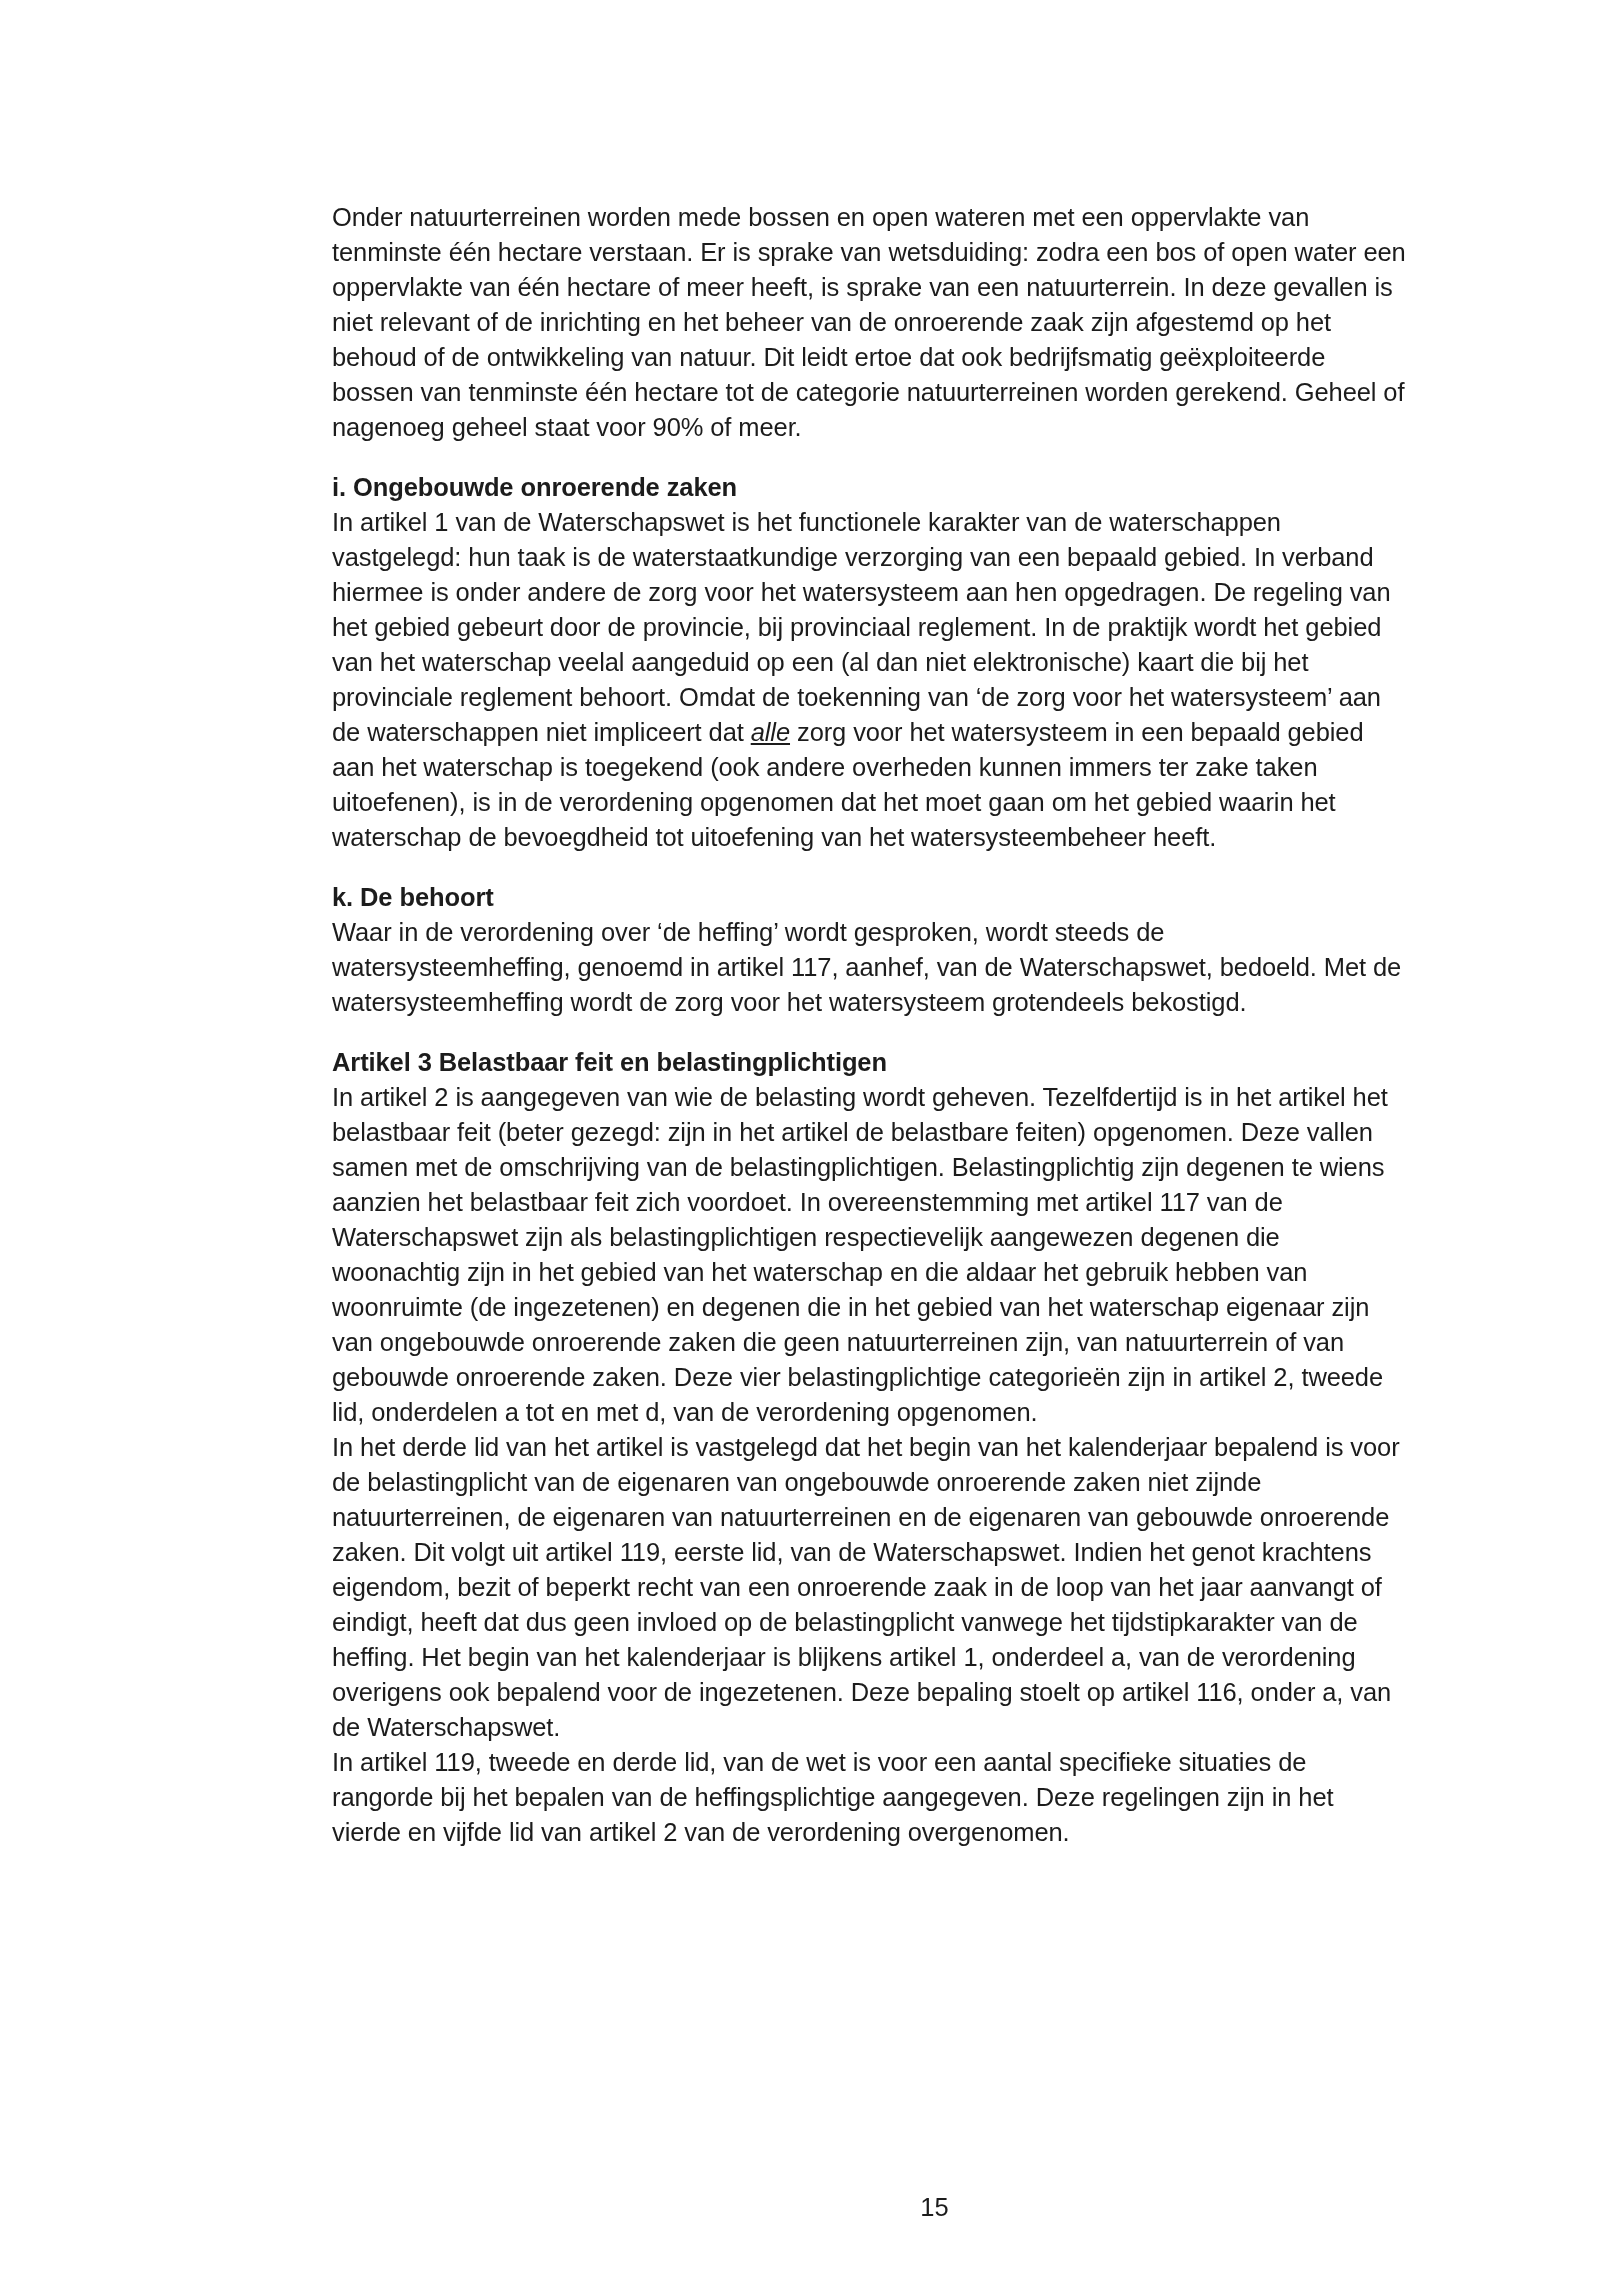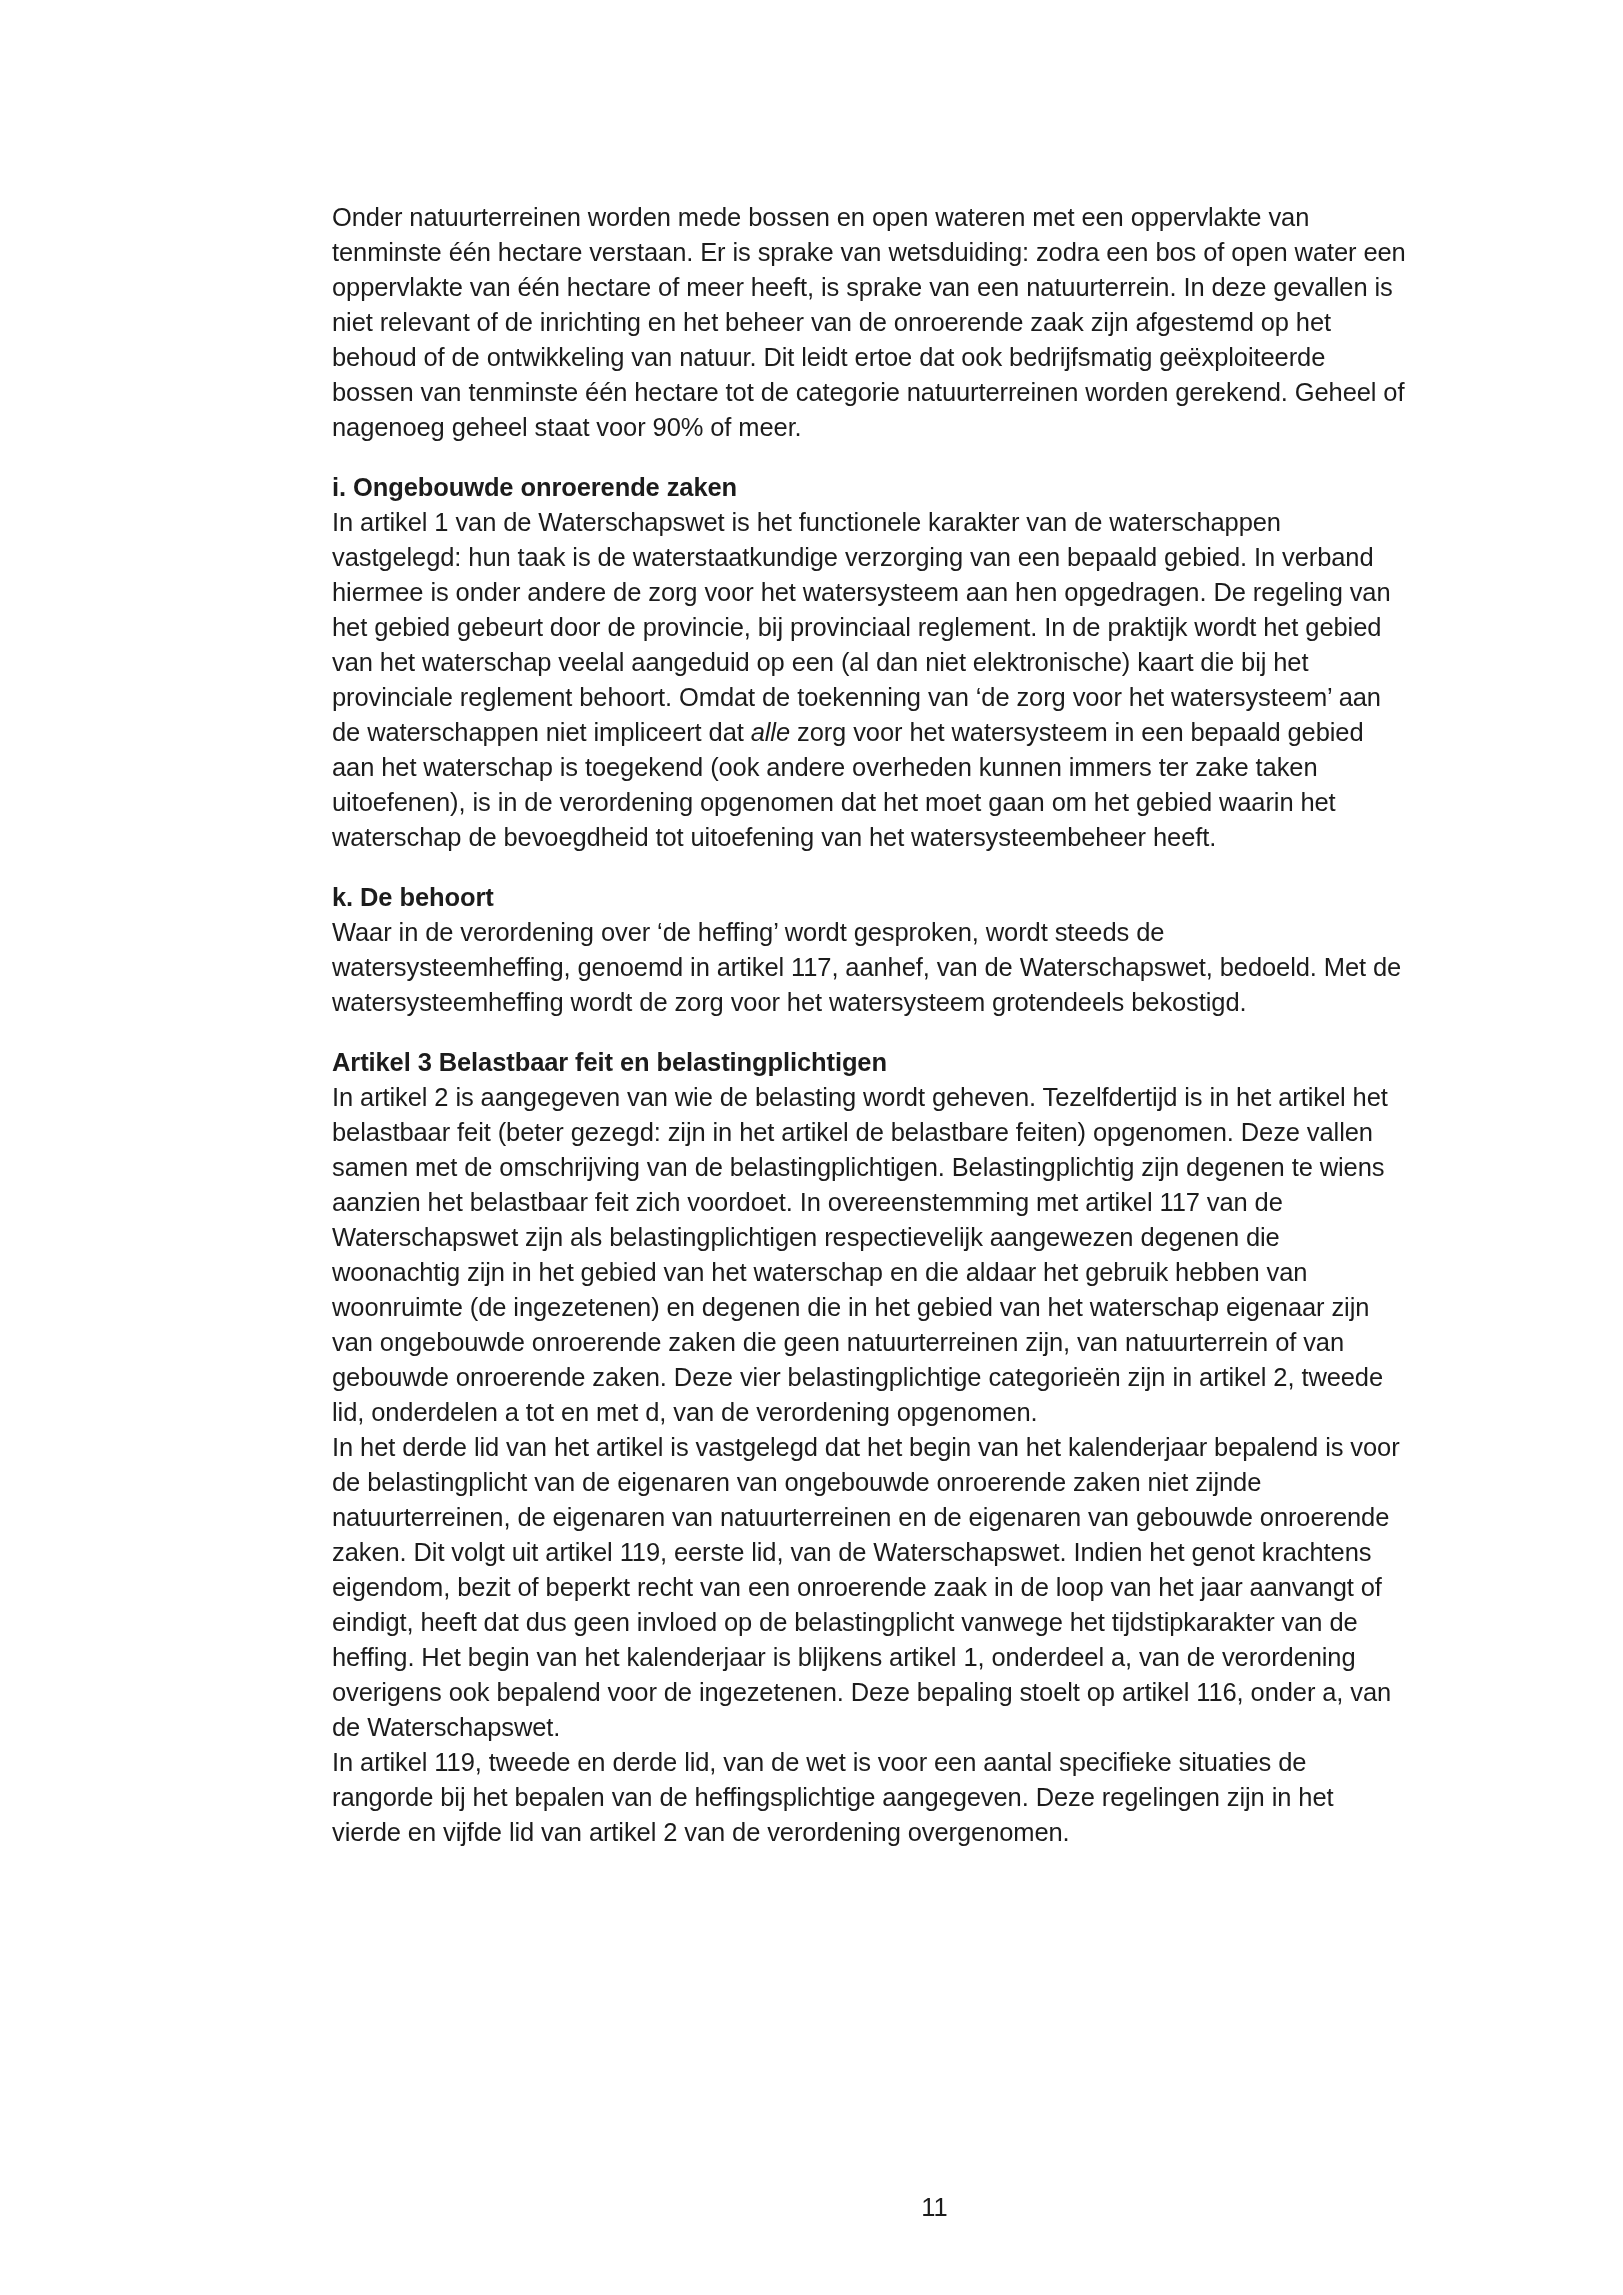--- a/index.html
+++ b/index.html
@@ -36,20 +36,21 @@
     line-height: 35px;
     white-space: pre;
     letter-spacing: -0.1px;
   }
   .heading {
     font-weight: bold;
     margin-top: 25px; 
   }
   .it {
     font-style: italic;
+    text-decoration: underline;
   }
   .page-number {
     position: absolute;
     left: 349px;
     top: 2190px;
     width: 1171px;
     text-align: center;
     font-size: 25.5px;
     line-height: 35px;
   }
@@ -105,15 +106,15 @@
 eindigt, heeft dat dus geen invloed op de belastingplicht vanwege het tijdstipkarakter van de
 heffing. Het begin van het kalenderjaar is blijkens artikel 1, onderdeel a, van de verordening
 overigens ook bepalend voor de ingezetenen. Deze bepaling stoelt op artikel 116, onder a, van
 de Waterschapswet.
 In artikel 119, tweede en derde lid, van de wet is voor een aantal specifieke situaties de
 rangorde bij het bepalen van de heffingsplichtige aangegeven. Deze regelingen zijn in het
 vierde en vijfde lid van artikel 2 van de verordening overgenomen.</p>
 
   </div>
 
-  <div class="page-number">11</div>
+  <div class="page-number">15</div>
 </div>
 
 
 </body></html>

